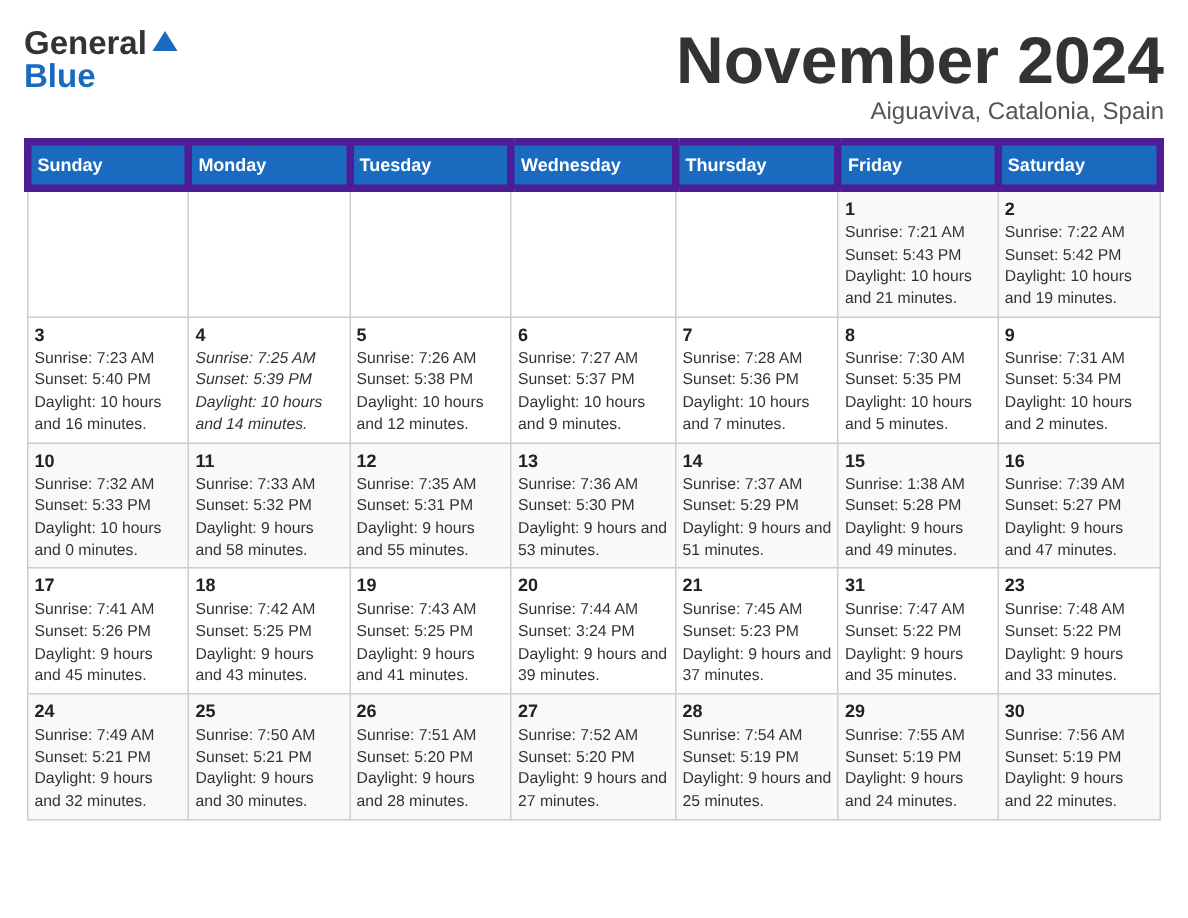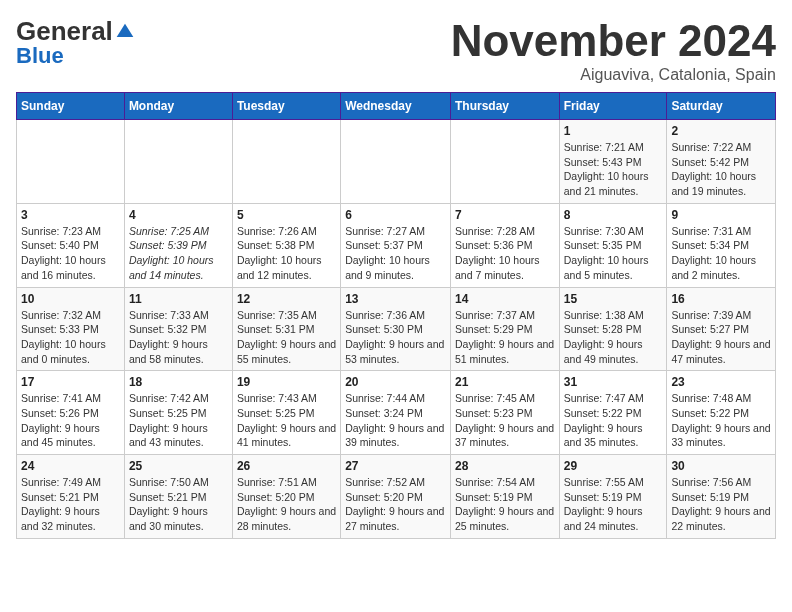--- a/index.html
+++ b/index.html
@@ -17,21 +17,21 @@
       margin-bottom: 8px;
     }
     .logo {
       display: flex;
       flex-direction: column;
       align-items: flex-start;
     }
     .logo-text {
       display: flex;
       align-items: center;
-      font-size: 26px;
+      font-size: 22px;
       font-weight: bold;
       color: #333;
     }
     .logo-general { color: #333; }
     .logo-blue { color: #1a6abf; text-align: right; }
     .logo-icon {
       width: 20px;
       height: 20px;
       margin-left: 2px;
     }
@@ -52,21 +52,21 @@
       border-collapse: collapse;
       font-size: 11px;
     }
     .calendar thead th {
       background: #1a6abf;
       color: #fff;
       padding: 6px 4px;
       text-align: left;
       font-size: 12px;
       font-weight: bold;
-      border: 1px solid #4c1d95;
+      border: 5px solid #4c1d95;
     }
     .calendar tbody td {
       border: 1px solid #ccc;
       vertical-align: top;
       padding: 4px;
       width: 113px;
       min-height: 80px;
       background: #fff;
     }
     .calendar tbody tr:nth-child(odd) td {

